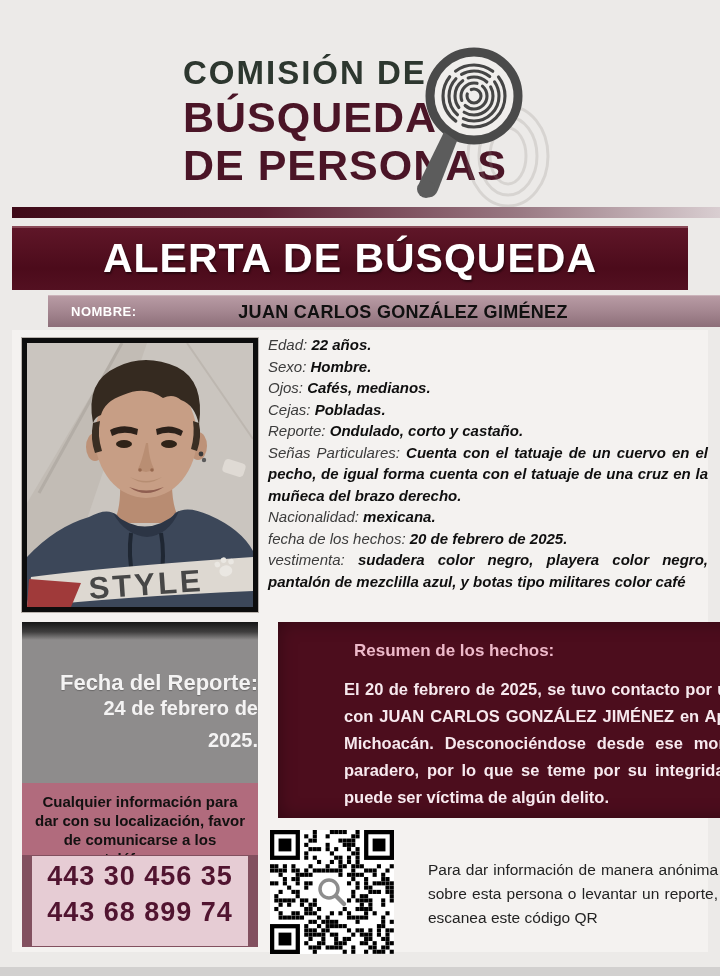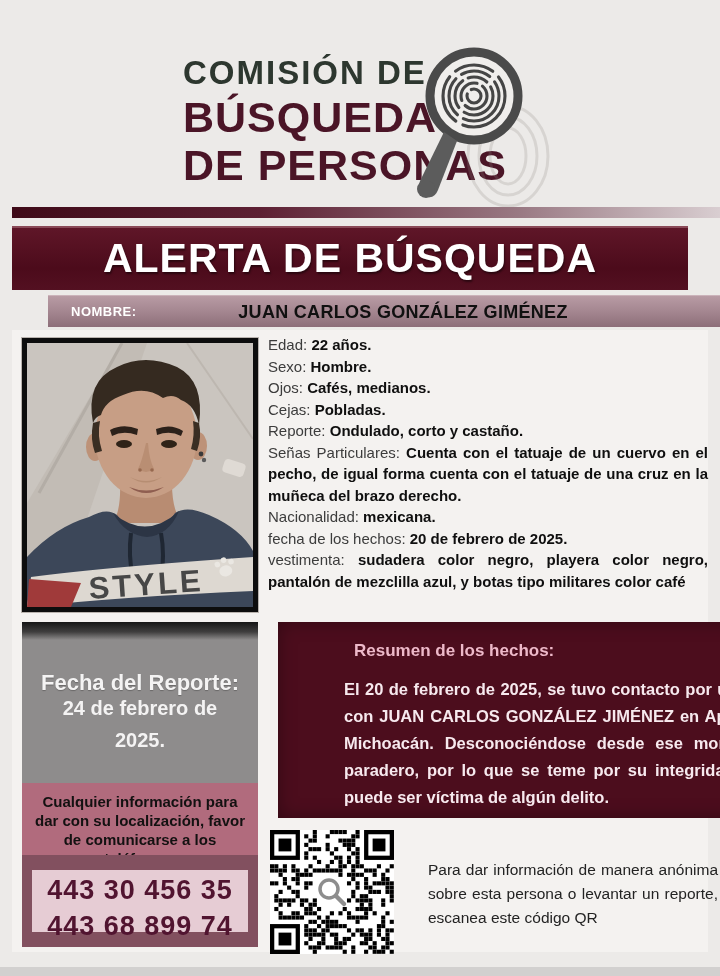--- a/index.html
+++ b/index.html
@@ -30,44 +30,44 @@
      font-size:13px;font-weight:bold;letter-spacing:.5px;}
   .name-value{position:absolute;left:0;width:100%;text-align:center;line-height:33px;
      color:#101010;font-size:18px;font-weight:bold;letter-spacing:.3px;padding-left:7px;}
 
   
   .photo-frame{position:absolute;left:22px;top:338px;width:226px;height:264px;
      border:5px solid #0d0d0d;background:#cac5bf;box-shadow:0 0 0 1px #b9b3ae;}
   .photo-frame svg{display:block;}
   .details{position:absolute;left:268px;top:334px;width:440px;color:#3c3c3c;
      font-size:15px;}
-  .dl{text-align:justify;line-height:21.5px;}
+  .dl{text-align:justify;line-height:21.5px;font-style:italic;}
   .dl b{color:#0f0f0f;}
 
   
   .summary-box{position:absolute;left:278px;top:622px;width:490px;height:196px;
      background:#4c0d1d;box-shadow:inset 0 0 18px rgba(0,0,0,.35);padding-left:48px;}
   .summary-title{margin:19px 0 0 28px;color:#edb9c9;font-size:17px;font-weight:bold;}
   .summary-body{margin:15px 18px 0 18px;color:#f7e9ee;font-size:16.5px;font-weight:bold;
      text-align:justify;line-height:27px;}
 
   
   .report-box{position:absolute;left:22px;top:622px;width:236px;height:161px;
-     background:#8e8c8c;text-align:center;}
+     background:#8e8c8c;text-align:right;}
   .report-box::before{content:"";position:absolute;left:0;top:0;width:100%;height:18px;
      background:linear-gradient(180deg,#161616 0%,#3f3e3e 55%,rgba(142,140,140,0) 100%);}
   .report-title{padding-top:48px;color:#f4f3f3;font-size:22px;font-weight:bold;
      text-shadow:0 1px 1px rgba(0,0,0,.25);}
   .report-date1{margin-top:1px;color:#f4f3f3;font-size:20px;font-weight:bold;}
   .report-date2{margin-top:9px;color:#f4f3f3;font-size:20px;font-weight:bold;}
   .contact-note{position:absolute;left:22px;top:783px;width:236px;height:72px;
      background:#b16b7d;color:#131111;font-size:15px;font-weight:bold;text-align:center;
      line-height:19px;box-sizing:border-box;padding:9px 8px 0 8px;}
   .phones{position:absolute;left:22px;top:855px;width:236px;height:92px;
-     background:#82505f;box-sizing:border-box;padding:15px 10px;}
+     background:#82505f;box-sizing:border-box;padding:1px 10px;}
   .phones-inner{background:#e6ccd4;width:100%;height:100%;text-align:center;
      box-sizing:border-box;padding-top:2px;}
   .phone-number{color:#511430;font-size:27px;font-weight:bold;line-height:36px;
      letter-spacing:1px;}
 
   
   .qr-box{position:absolute;left:270px;top:830px;width:124px;height:124px;}
   .qr-caption{position:absolute;left:428px;top:842px;width:290px;color:#232323;
      font-size:15.5px;text-align:justify;line-height:24px;}
 

